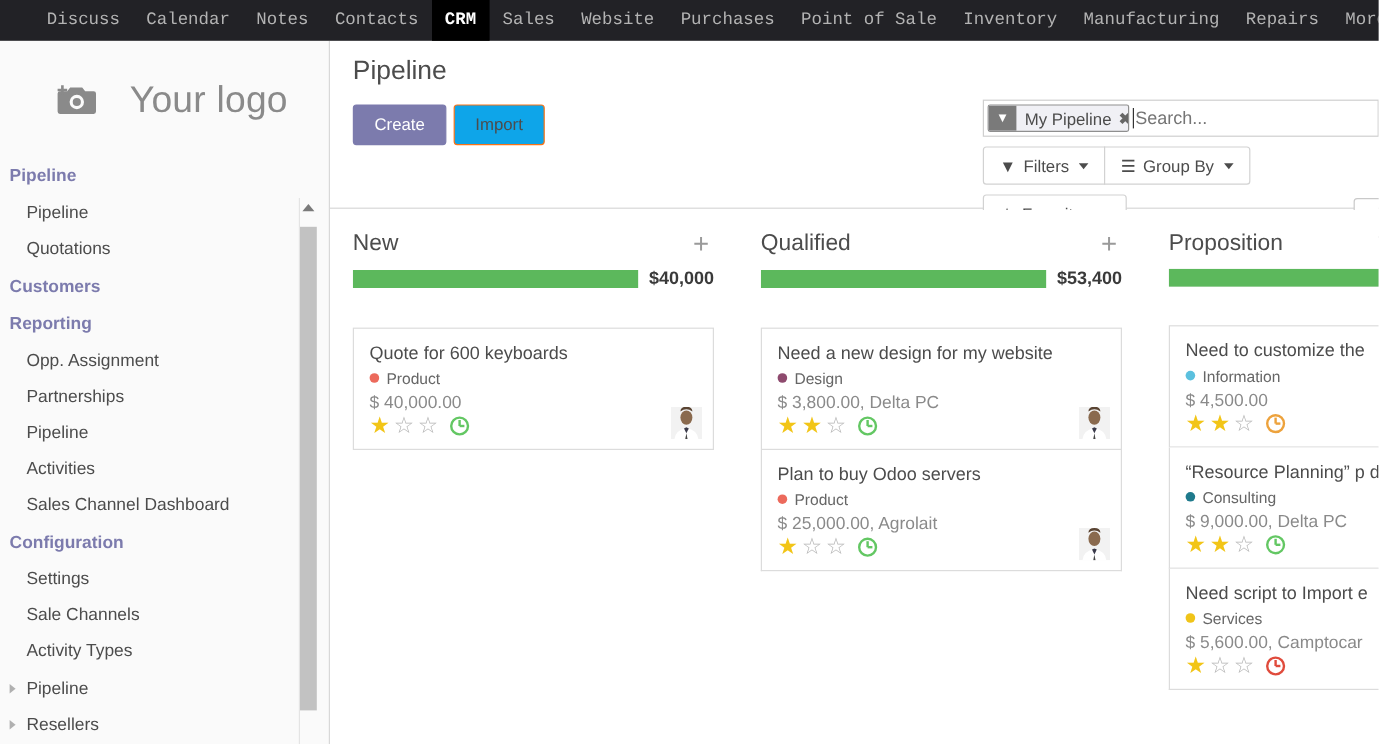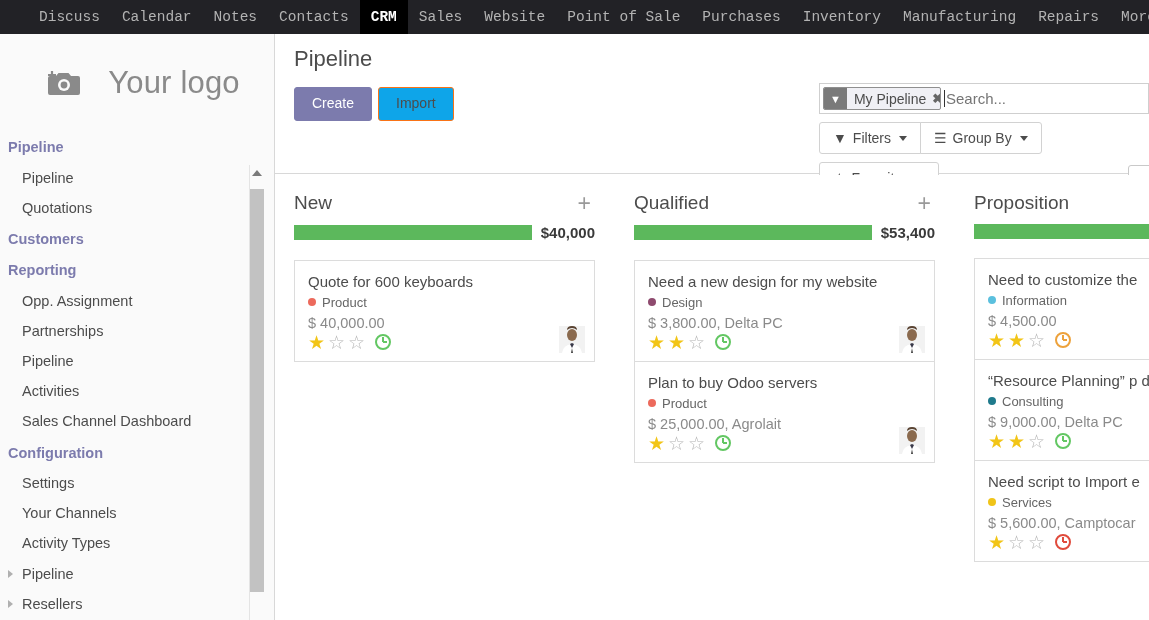--- a/index.html
+++ b/index.html
@@ -231,21 +231,21 @@
   .column { width: 301px; flex: 0 0 301px; }
   .col-head {
     display: flex; align-items: center; justify-content: space-between;
     margin-bottom: 10px;
   }
   .col-title { font-size: 19px; color: #4c4c4c; }
   .col-plus {
     font-size: 23px; color: #9a9a9a; cursor: pointer;
     line-height: 15px; padding-right: 4px; font-weight: 300;
   }
-  .prog-row { display: flex; align-items: center; gap: 9px; margin-bottom: 19px; }
+  .prog-row { display: flex; align-items: center; gap: 9px; margin-bottom: 32px; }
   .prog-bar {
     flex: 1; height: 15px; display: flex; overflow: hidden;
     background: #e8e8e8;
   }
   .prog-seg { height: 100%; }
   .prog-amount { font-size: 15px; color: #3a3a3a; font-weight: bold; white-space: nowrap; }
   .card {
     background: #fff;
     border: 1px solid #dcdcdc;
     padding: 11px 13px 9px 13px;
@@ -294,22 +294,22 @@
 <body>
 
 <div id="topbar">
     <div class="nav-item">Discuss</div>
     <div class="nav-item">Calendar</div>
     <div class="nav-item">Notes</div>
     <div class="nav-item">Contacts</div>
     <div class="nav-item active">CRM</div>
     <div class="nav-item">Sales</div>
     <div class="nav-item">Website</div>
+    <div class="nav-item">Purchases</div>
     <div class="nav-item">Point of Sale</div>
-    <div class="nav-item">Purchases</div>
     <div class="nav-item">Inventory</div>
     <div class="nav-item">Manufacturing</div>
     <div class="nav-item">Repairs</div>
     <div class="nav-item">
       <span>More</span>
       <span class="nav-caret"></span>
     </div>
   </div>
 
 <div id="body-wrap">
@@ -333,21 +333,21 @@
         <div class="menu-link"><span>Quotations</span></div>
         <div class="menu-section">Customers</div>
         <div class="menu-section">Reporting</div>
         <div class="menu-link"><span>Opp. Assignment</span></div>
         <div class="menu-link"><span>Partnerships</span></div>
         <div class="menu-link"><span>Pipeline</span></div>
         <div class="menu-link"><span>Activities</span></div>
         <div class="menu-link"><span>Sales Channel Dashboard</span></div>
         <div class="menu-section">Configuration</div>
         <div class="menu-link"><span>Settings</span></div>
-        <div class="menu-link"><span>Your Channels</span></div>
+        <div class="menu-link"><span>Sale Channels</span></div>
         <div class="menu-link"><span>Activity Types</span></div>
         <div class="menu-link has-arrow"><span class="tri-right"></span><span>Pipeline</span></div>
         <div class="menu-link has-arrow"><span class="tri-right"></span><span>Resellers</span></div>
       </div>
 
     <div id="sb-track"></div>
     <div id="sb-thumb"></div>
     <div class="sb-arrow" id="sb-up"></div>
 
   </div>

